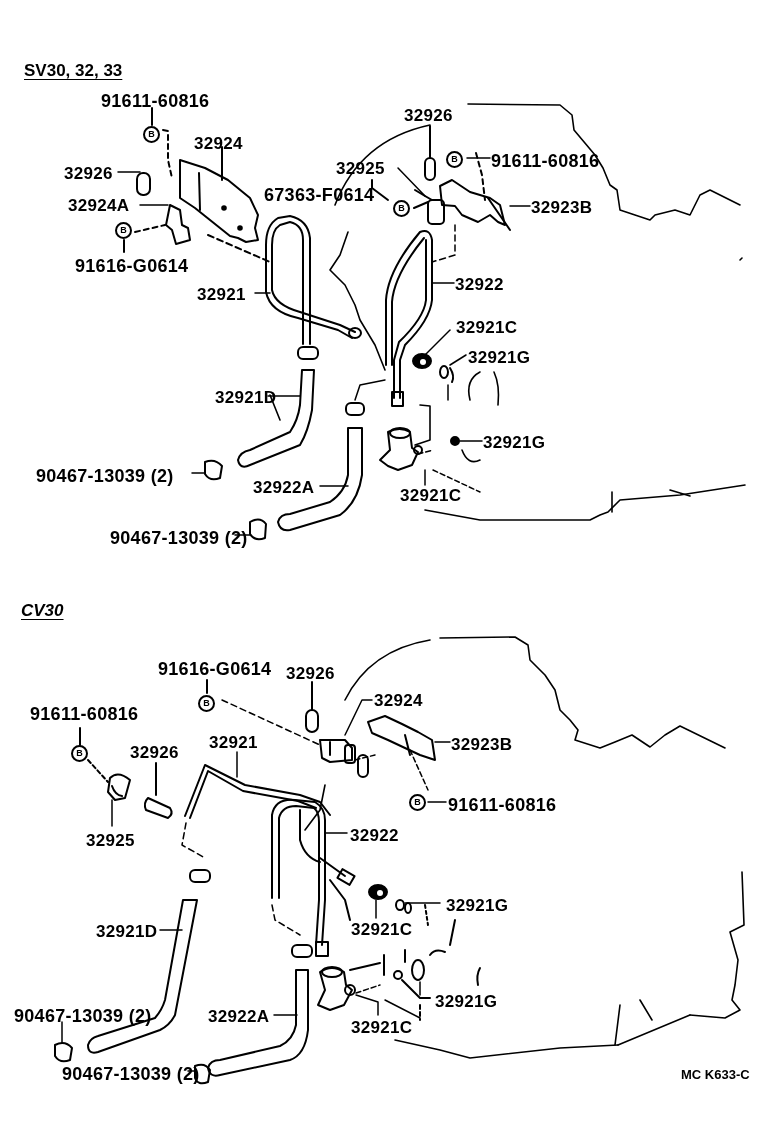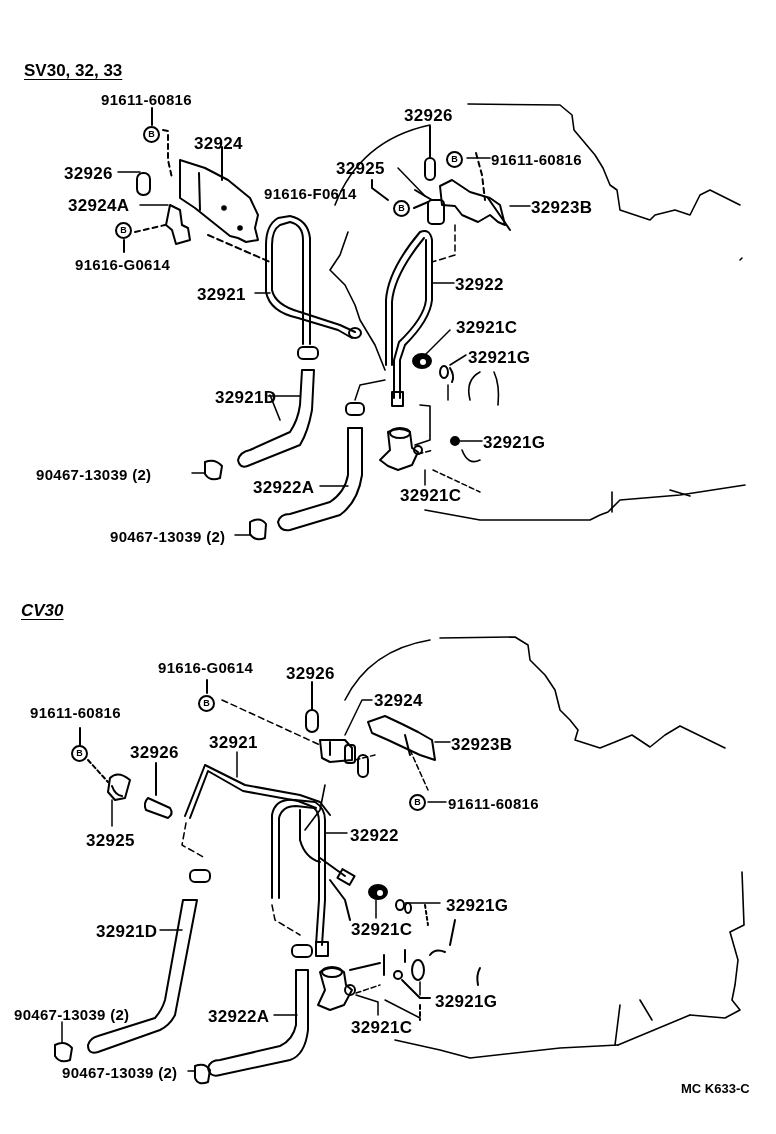--- a/index.html
+++ b/index.html
@@ -2,24 +2,24 @@
 <html><head>
 <meta charset="utf-8">
 <style>
   html, body { margin: 0; padding: 0; background: #ffffff; }
   body { width: 776px; height: 1134px; position: relative; overflow: hidden;
          font-family: "Liberation Sans", "DejaVu Sans", sans-serif; color: #000; }
   #canvas { position: absolute; left: 0; top: 0; width: 776px; height: 870px; padding-left: 28px; }
   svg.art { position: absolute; left: 0; top: 0; }
   .lbl { position: absolute; font-weight: bold; font-size: 17px; letter-spacing: 0.3px;
          white-space: nowrap; line-height: 1; color: #000; }
-  .lbl.small { font-size: 15px; }
+  .lbl.small { font-size: 18px; }
   .section-title { position: absolute; font-weight: bold; font-size: 17px;
                    text-decoration: underline; text-underline-offset: 3px; line-height: 1; }
-  .ref-code { position: absolute; font-weight: bold; font-size: 13px; line-height: 1; margin-top: 14px; }
+  .ref-code { position: absolute; font-weight: bold; font-size: 13px; line-height: 1; }
   .bolt { position: absolute; width: 13px; height: 13px; border: 2px solid #000; border-radius: 50%;
           font-size: 9px; font-weight: bold; text-align: center; line-height: 13px; background:#fff; }
 </style>
 </head>
 <body>
 
 <div id="canvas">
 
   <svg class="art" width="776" height="1134" viewBox="0 0 776 1134" fill="none" stroke="#000" stroke-width="2" stroke-linecap="round" stroke-linejoin="round">
 
@@ -216,21 +216,21 @@
   <div class="lbl small" style="left:101px; top:92px;">91611-60816</div>
   <div class="bolt" style="left:143px; top:126px;">B</div>
   <div class="lbl" style="left:194px; top:135px;">32924</div>
   <div class="lbl" style="left:64px; top:165px;">32926</div>
   <div class="lbl" style="left:68px; top:197px;">32924A</div>
   <div class="bolt" style="left:115px; top:222px;">B</div>
   <div class="lbl small" style="left:75px; top:257px;">91616-G0614</div>
 
   <div class="lbl" style="left:404px; top:107px;">32926</div>
   <div class="lbl" style="left:336px; top:160px;">32925</div>
-  <div class="lbl small" style="left:264px; top:186px;">91616-F0614</div>
+  <div class="lbl small" style="left:264px; top:186px;">67363-F0614</div>
   <div class="bolt" style="left:393px; top:200px;">B</div>
   <div class="bolt" style="left:446px; top:151px;">B</div>
   <div class="lbl small" style="left:491px; top:152px;">91611-60816</div>
   <div class="lbl" style="left:531px; top:199px;">32923B</div>
 
   <div class="lbl" style="left:197px; top:286px;">32921</div>
   <div class="lbl" style="left:455px; top:276px;">32922</div>
   <div class="lbl" style="left:456px; top:319px;">32921C</div>
   <div class="lbl" style="left:468px; top:349px;">32921G</div>
   <div class="lbl" style="left:215px; top:389px;">32921D</div>

